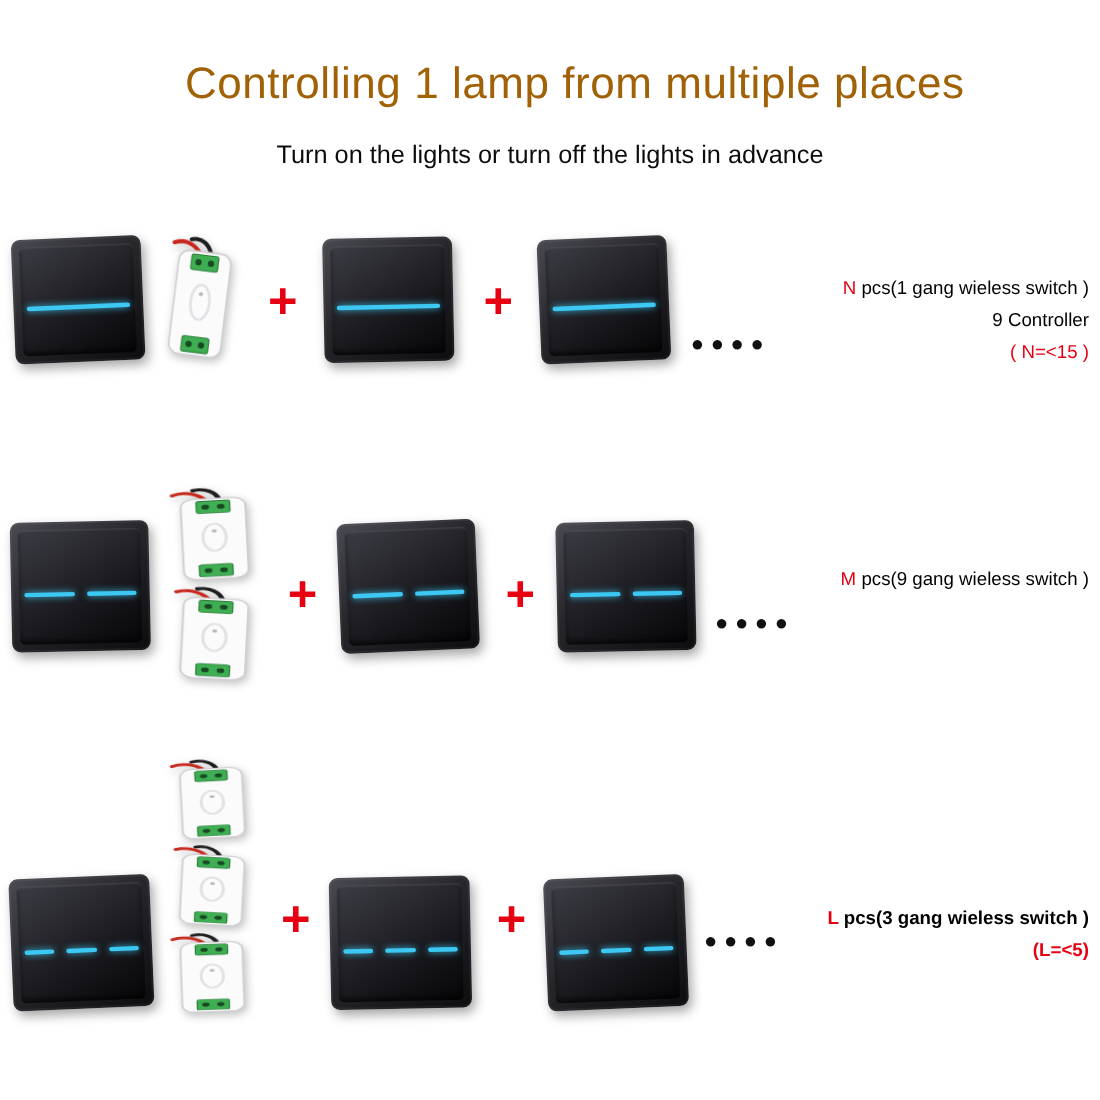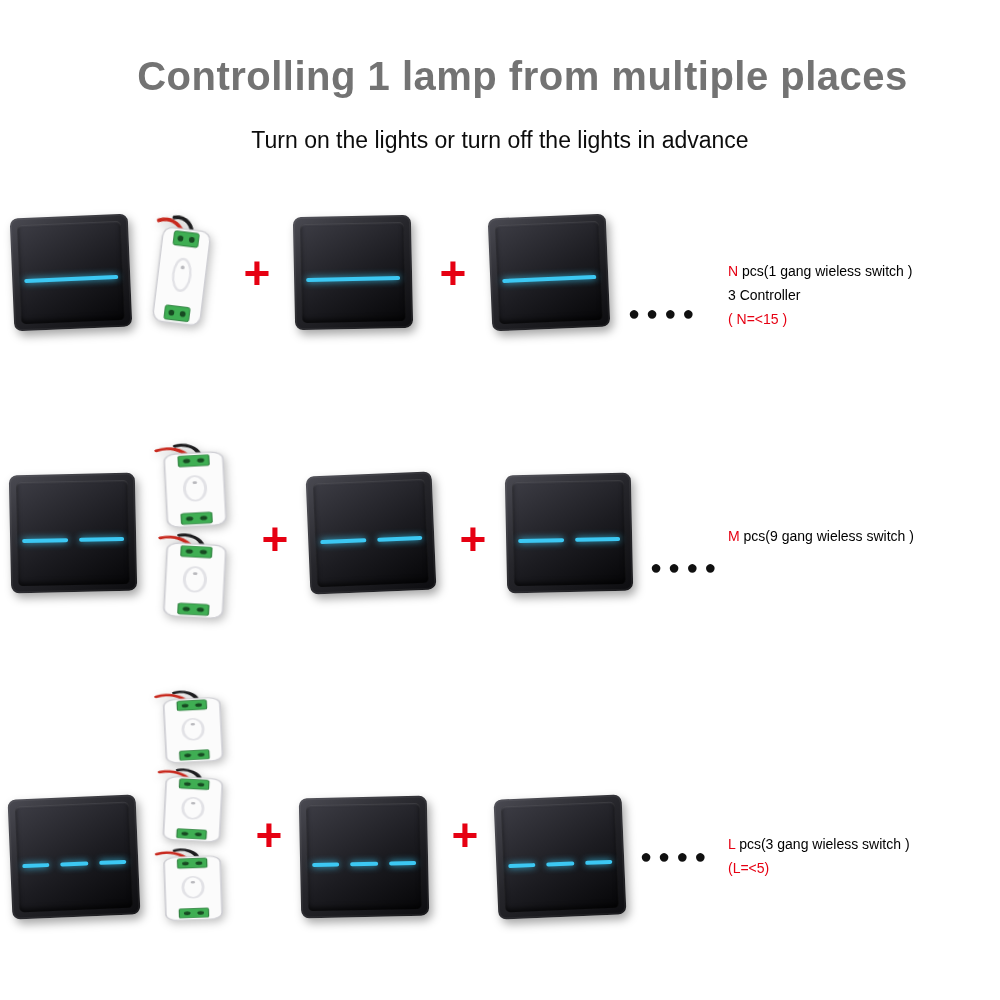--- a/index.html
+++ b/index.html
@@ -3,21 +3,21 @@
 <meta charset="utf-8">
 <style>
   html,body{margin:0;padding:0;background:#fff;}
   .page{
     position:relative;width:1000px;height:1000px;background:#fff;overflow:hidden;
     font-family:"Liberation Sans", sans-serif;
   }
   
   .title{
     margin:0;padding-top:54px;text-align:center;
-    font-size:40px;font-weight:bold;color:#737373;letter-spacing:.5px;padding-left:45px;
+    font-size:40px;font-weight:normal;color:#a16207;letter-spacing:.5px;padding-left:45px;
   }
   .subtitle{
     margin-top:28px;text-align:center;font-size:23px;color:#0c0c0c;
   }
   
   .row{position:absolute;left:0;right:0;display:flex;align-items:center;}
   .row.r1{top:190px;height:165px;}
   .row.r2{top:445px;height:175px;}
   .row.r3{top:705px;height:260px;}
   
@@ -73,26 +73,26 @@
   .r3 .switch.first{margin-left:10px;}
   .dots{
     flex:none;color:#101010;font-size:20px;letter-spacing:6px;line-height:1;
     position:relative;white-space:nowrap;
   }
   .r1 .dots{margin-left:20px;top:40px;}
   .r2 .dots{margin-left:18px;top:34px;}
   .r3 .dots{margin-left:16px;top:21px;}
   
   .caption{
-    position:absolute;width:262px;right:10px;text-align:left;
-    font-size:14px;color:#000;line-height:1.7;margin-top:12px;
+    position:absolute;width:262px;right:10px;text-align:right;
+    font-size:17px;color:#000;line-height:1.7;
   }
   .r1 .caption{top:58px;}
   .r2 .caption{top:68px;}
-  .r3 .caption{top:116px;}
+  .r3 .caption{top:116px;font-weight:bold;}
   .red{color:#e60012;}
   .defs{position:absolute;width:0;height:0;overflow:hidden;}
 </style>
 </head>
 <body>
 
 <svg class="defs" aria-hidden="true">
   <symbol id="ctrl-module" viewBox="0 0 80 122" preserveAspectRatio="none">
     <path d="M36 18 C30 8 20 3 9 8" fill="none" stroke="#c8291e" stroke-width="4" stroke-linecap="round"></path>
     <path d="M45 16 C43 6 34 0 25 3" fill="none" stroke="#1d1d1f" stroke-width="4" stroke-linecap="round"></path>
@@ -135,21 +135,21 @@
     <div class="plus second">+</div>
     <div class="switch tilt-a">
       <div class="panel"></div>
       <div class="lines">
           <span class="line"></span>
         </div>
     </div>
     <div class="dots">●●●●</div>
     <div class="caption">
       <div><span class="red">N</span><span> pcs(1 gang wieless switch )</span></div>
-      <div>3 Controller</div>
+      <div>9 Controller</div>
       <div class="red">( N=&lt;15 )</div>
     </div>
   </section>
 
   <section class="row r2">
     <div class="switch first tilt-b">
       <div class="panel"></div>
       <div class="lines">
           <span class="line"></span>
           <span class="line"></span>

